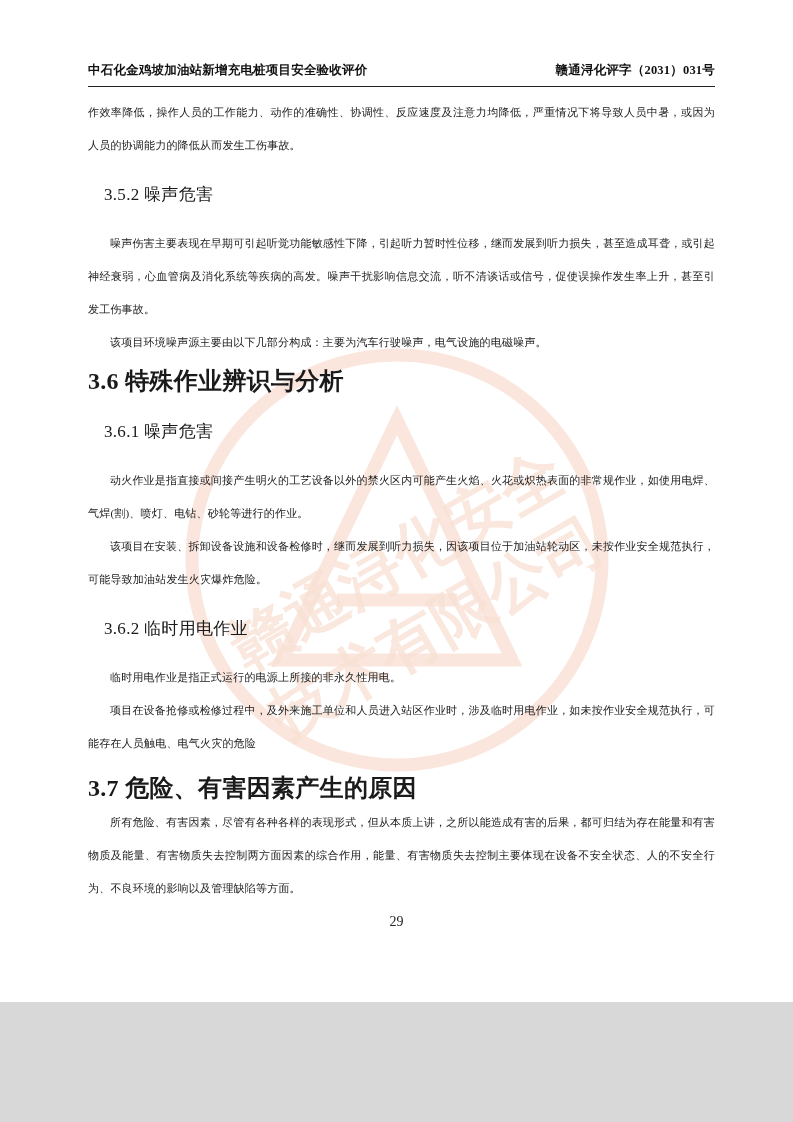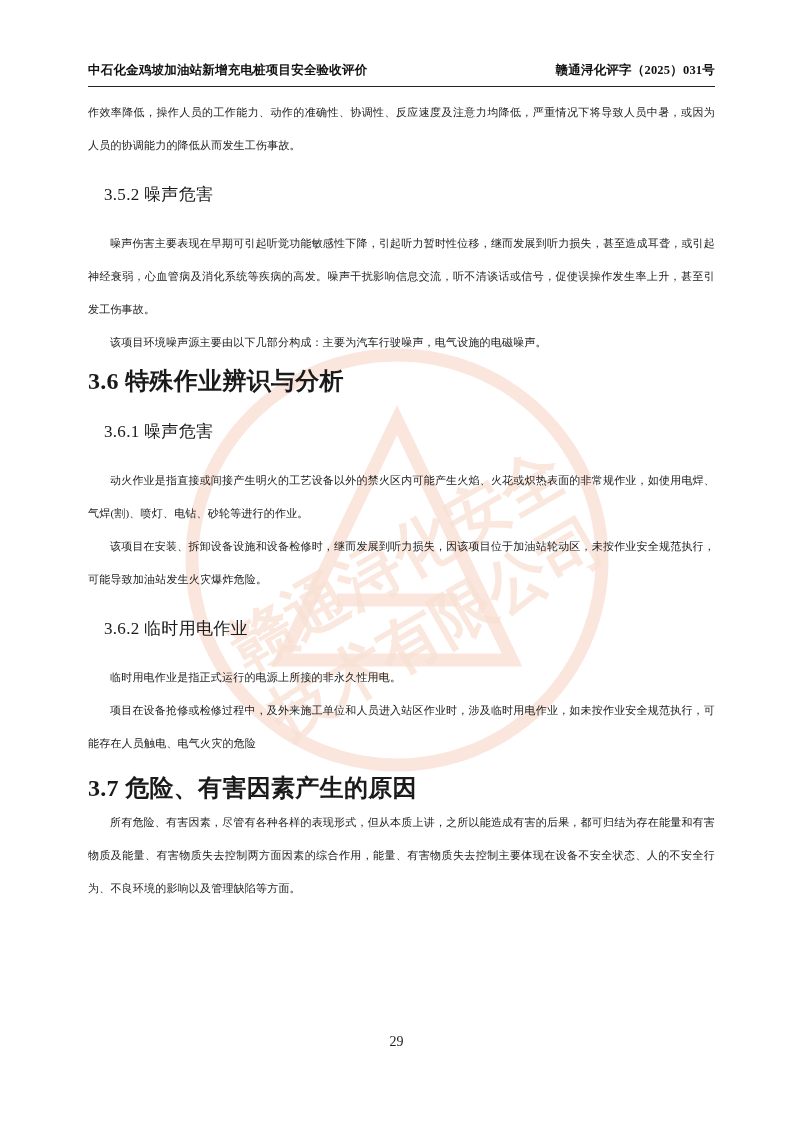--- a/index.html
+++ b/index.html
@@ -3,21 +3,21 @@
 <meta charset="utf-8">
 <style>
   html, body {
     margin: 0;
     padding: 0;
     background: #d8d8d8;
   }
   .page {
     position: relative;
     width: 793px;
-    height: 1122px;
+    height: 1002px;
     background: #ffffff;
     margin: 0 auto;
     overflow: hidden;
     font-family: "Liberation Serif", "DejaVu Serif", serif;
     color: #1a1a1a;
   }
 
   
   .header {
     position: absolute;
@@ -113,21 +113,21 @@
     transform: translate(-50%, -50%) rotate(-30deg) translate(0, 78px);
   }
 </style>
 </head>
 <body>
 
 <div class="page">
 
   <div class="header">
     <span>中石化金鸡坡加油站新增充电桩项目安全验收评价</span>
-    <span>赣通浔化评字（2025）031号</span>
+    <span>赣通浔化评字（2031）031号</span>
   </div>
   <div class="header-rule"></div>
 
   <div class="watermark">
     <svg viewBox="0 0 520 520" width="520" height="520">
       <circle cx="260" cy="260" r="205" fill="none" stroke="#e8764a" stroke-width="13" opacity="0.55"></circle>
       <path d="M260 120 L375 360 L145 360 Z" fill="none" stroke="#e8764a" stroke-width="13" opacity="0.55"></path>
       <path d="M200 300 L320 300" stroke="#e8764a" stroke-width="13" opacity="0.55" fill="none"></path>
     </svg>
     <div class="wm-text">赣通浔化安全</div>

